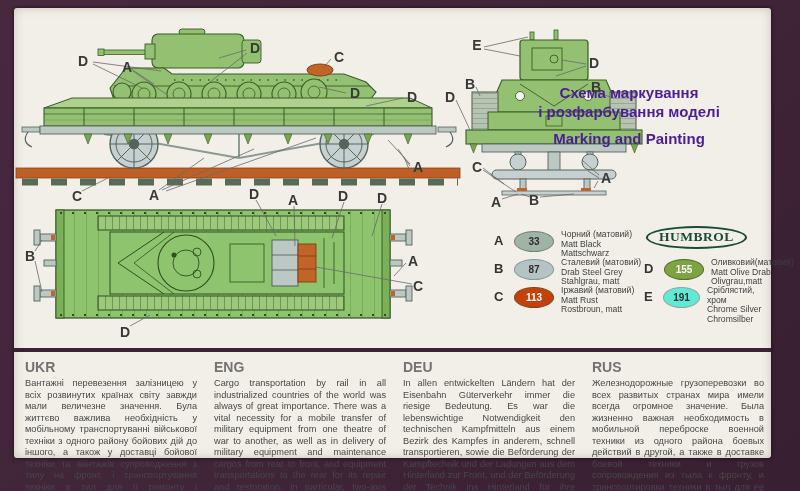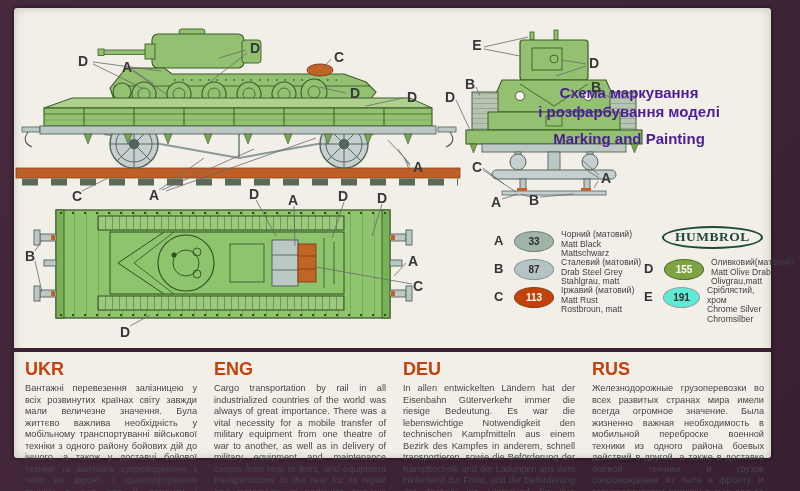--- a/index.html
+++ b/index.html
@@ -18,28 +18,28 @@
   #title-block{position:absolute;left:470px;top:76px;width:290px;text-align:center;color:#4c1d95;}
   .title-uk{font-size:15px;font-weight:bold;line-height:1.25;margin:0;}
   .title-en{font-size:15px;font-weight:bold;margin:8px 0 0 0;}
   
   .paint-row{position:absolute;display:flex;align-items:flex-start;gap:7px;height:26px;}
   .paint-letter{font-size:13px;font-weight:bold;color:#333;width:13px;margin-top:3px;}
   .paint-oval{display:inline-block;width:38px;height:19px;border-radius:50%;
               border:1.5px solid #777;text-align:center;line-height:19px;
               font-size:10px;font-weight:bold;margin-top:1px;}
   .paint-names{display:flex;flex-direction:column;font-size:8.6px;line-height:1.12;color:#3f3f3f;}
-  #humbrol{position:absolute;left:648px;top:218px;border:2px solid #1d4a36;border-radius:50%;
+  #humbrol{position:absolute;left:632px;top:218px;border:2px solid #1d4a36;border-radius:50%;
            padding:1px 11px 2px;color:#1d4a36;font-family:"Liberation Serif",serif;
            font-weight:bold;font-size:13.5px;letter-spacing:.5px;}
   
   #divider{position:absolute;left:0;top:340px;width:757px;height:4px;background:#3a2133;}
   #sections{position:absolute;left:11px;top:351px;width:739px;display:grid;
             grid-template-columns:repeat(4,172px);column-gap:17px;}
-  .lang-head{font-size:18px;font-weight:bold;color:#c2410c;margin:0 0 3px 0;}
+  .lang-head{font-size:14px;font-weight:bold;color:#737373;margin:0 0 3px 0;}
   .lang-text{font-size:9.2px;line-height:1.25;color:#474747;text-align:justify;margin:0;}
 </style>
 </head>
 <body>
 
 <div id="page">
   <div id="sheet">
 
     <svg id="art" width="757" height="450" viewBox="0 0 757 450">
       <defs>

